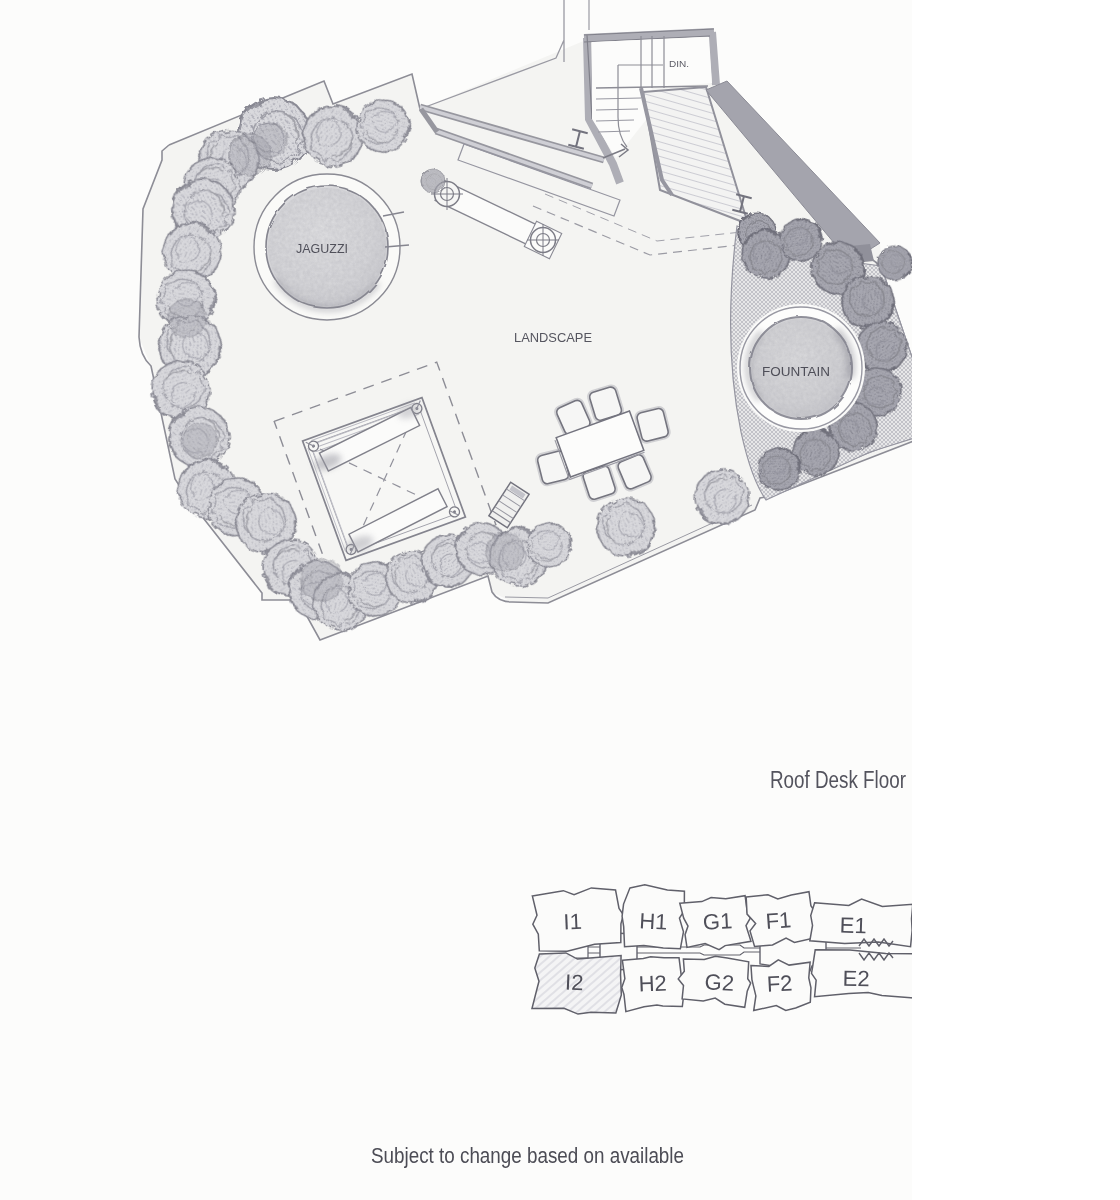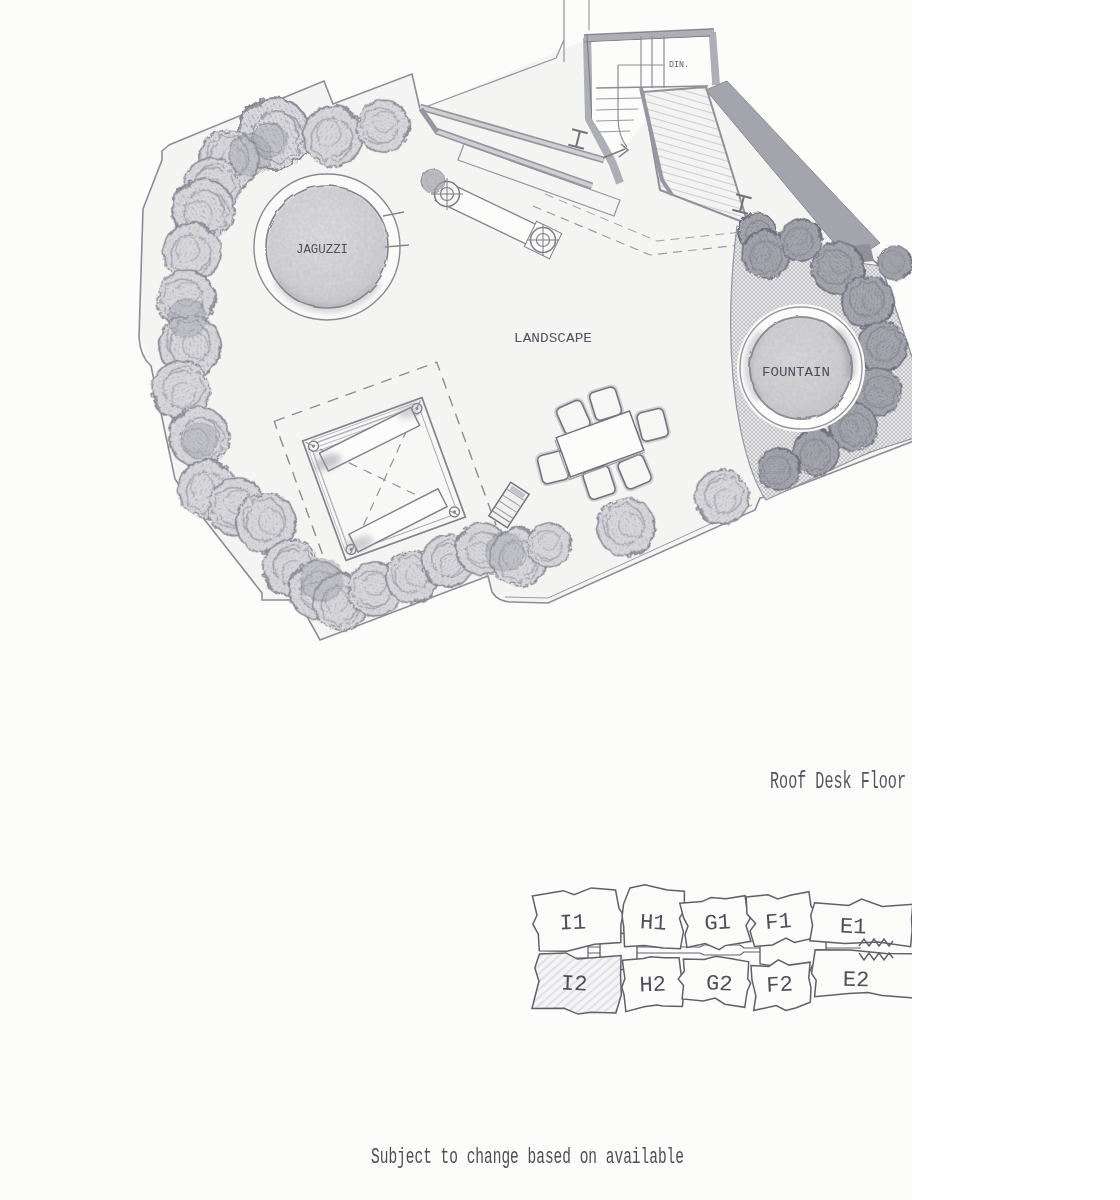--- a/index.html
+++ b/index.html
@@ -1,16 +1,16 @@
 <!DOCTYPE html>
 <html><head><meta charset="utf-8">
 <style>
 html,body{margin:0;padding:0;background:#ffffff;}
 #page{width:912px;height:1200px;position:relative;background:#a3a3a3;overflow:hidden;
-font-family:Liberation Mono, monospace;}
+font-family:Liberation Sans, sans-serif;}
 svg{position:absolute;left:0;top:0;filter:blur(0.45px);}
 </style></head><body>
 <div id="page">
 <svg width="1120" height="1200" viewBox="0 0 1120 1200">
 <defs>
 <filter id="rough" x="-40%" y="-40%" width="180%" height="180%">
   <feTurbulence type="fractalNoise" baseFrequency="0.11" numOctaves="3" seed="11" result="n"></feTurbulence>
   <feDisplacementMap in="SourceGraphic" in2="n" scale="8"></feDisplacementMap>
 </filter>
 <filter id="rough2" x="-40%" y="-40%" width="180%" height="180%">

